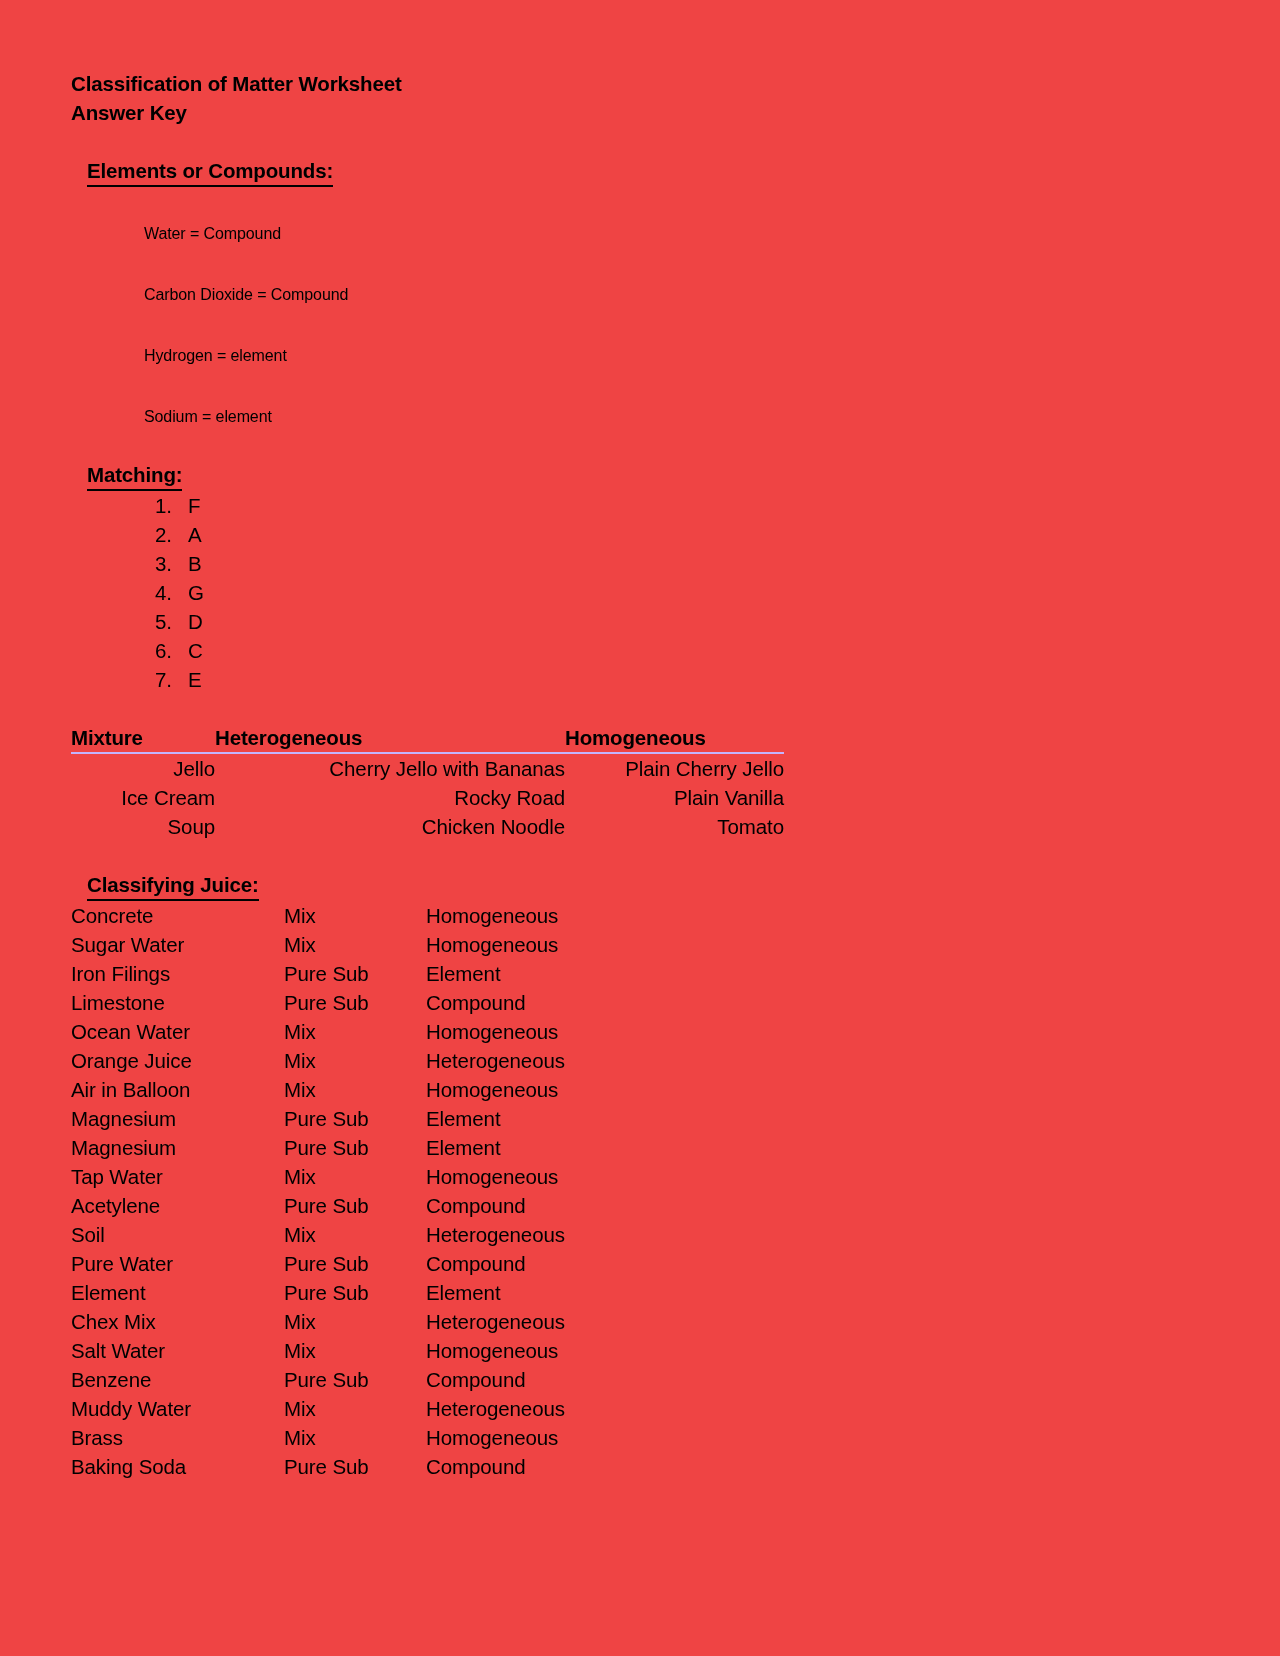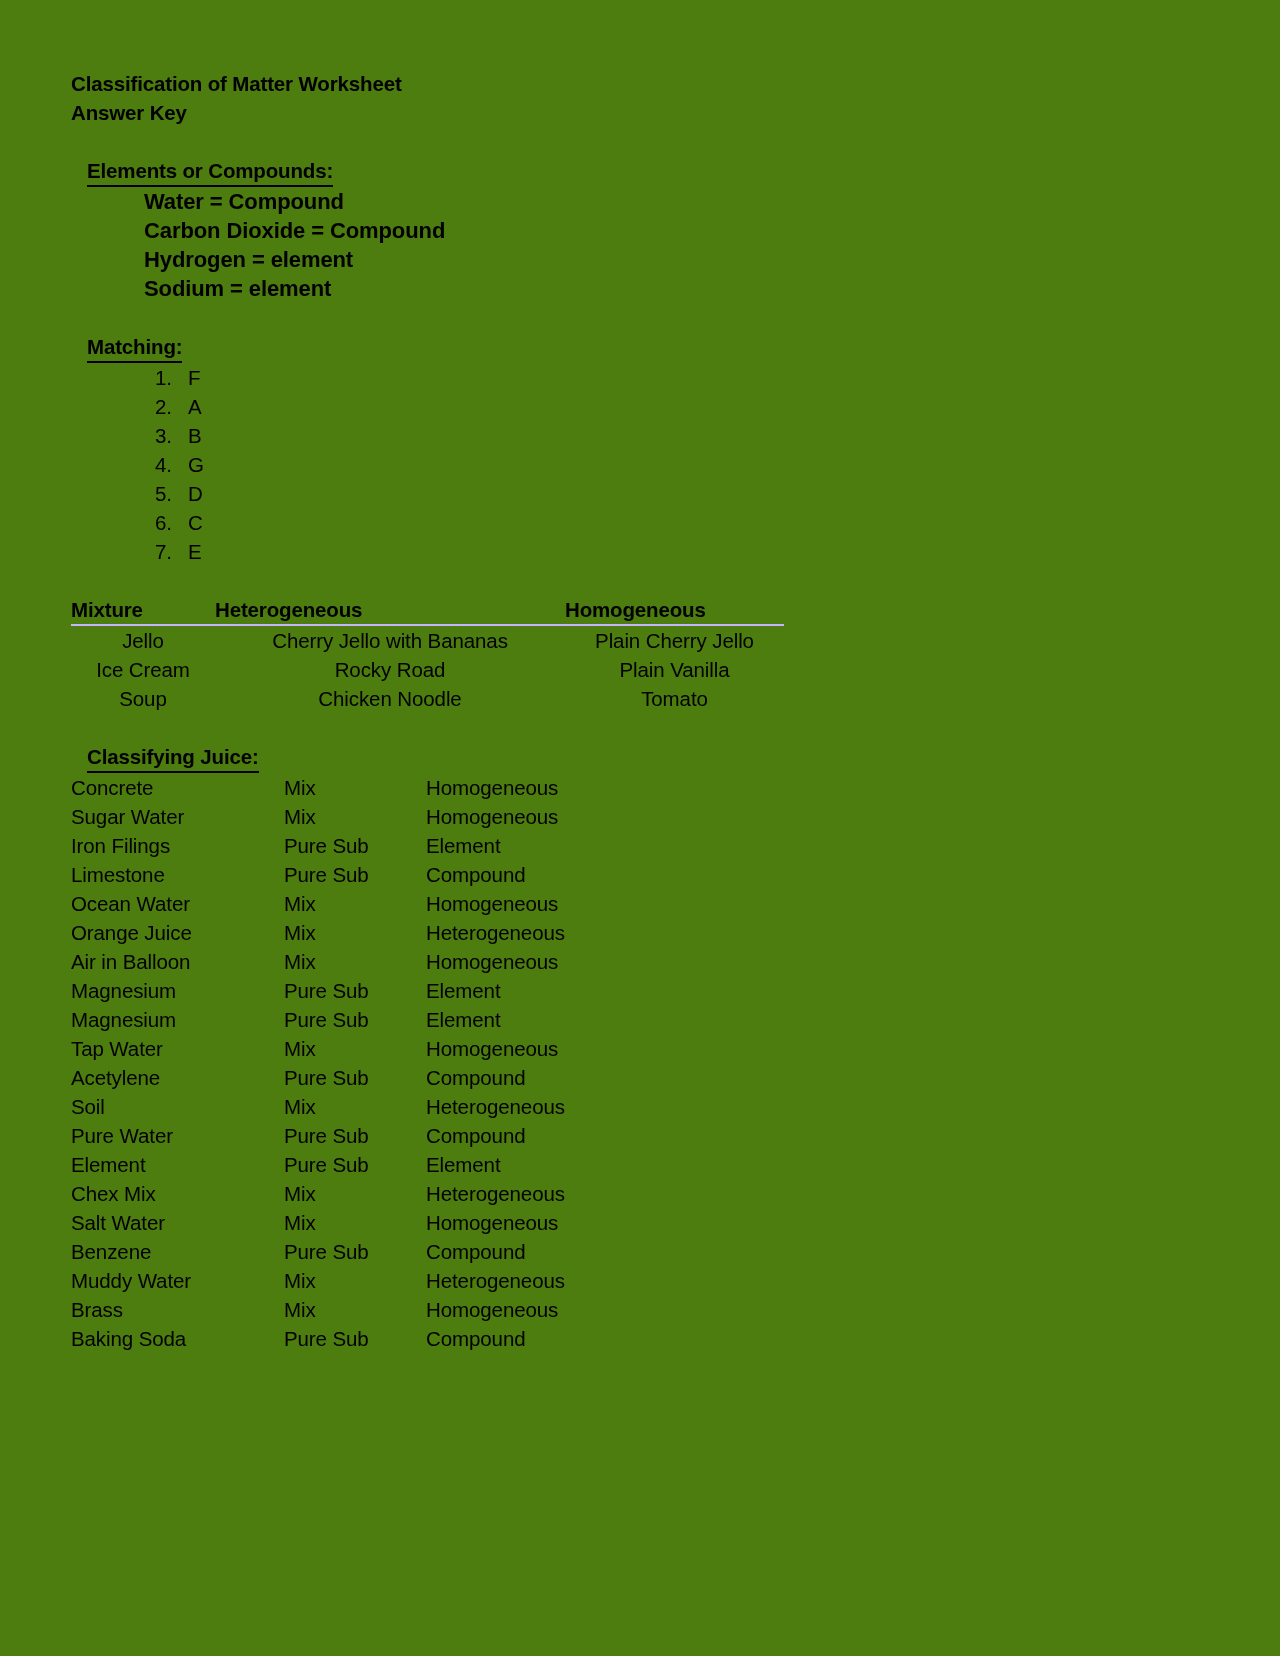--- a/index.html
+++ b/index.html
@@ -11,21 +11,21 @@
     width: 1280px;
     height: 1656px;
     font-family: "Liberation Sans", sans-serif;
     color: #000000;
     -webkit-font-smoothing: antialiased;
   }
   .page {
     position: relative;
     width: 1280px;
     height: 1656px;
-    background: #4d7c0f;
+    background: #ef4444;
     box-sizing: border-box;
     padding: 70px 8px 0 71px;
   }
 
   
   .doc-title {
     font-size: 20.5px;
     font-weight: bold;
     line-height: 28.5px;
     letter-spacing: -0.15px;
@@ -34,25 +34,26 @@
     font-size: 20.5px;
     font-weight: bold;
     line-height: 29px;
     letter-spacing: -0.15px;
     display: inline-block;
     border-bottom: 2px solid #000;
     padding-bottom: 0px;
     margin-left: 16px;
   }
   .body-line {
-    font-size: 22px;
-    font-weight: bold;
+    font-size: 16px;
+    font-weight: normal;
     line-height: 29px;
     letter-spacing: -0.1px;
     white-space: pre;
+    margin-top: 32px;
   }
 
   .spacer-sm { height: 29px; }
 
   
   .indent-block { margin-left: 73px; }
   .indent-list  { margin-left: 73px; }
 
   
   .match-row {
@@ -78,21 +79,21 @@
   .mix-table th {
     font-weight: bold;
     text-align: left;
     padding: 0;
     border-bottom: 2px solid #c4b5fd;
     letter-spacing: -0.15px;
     white-space: nowrap;
   }
   .mix-table td {
     font-weight: normal;
-    text-align: center;
+    text-align: right;
     padding: 0;
     border: 0;
     letter-spacing: -0.1px;
     white-space: nowrap;
   }
   .mix-c0 { width: 144px; }
   .mix-c1 { width: 350px; }
   .mix-c2 { width: 219px; }
 
   

